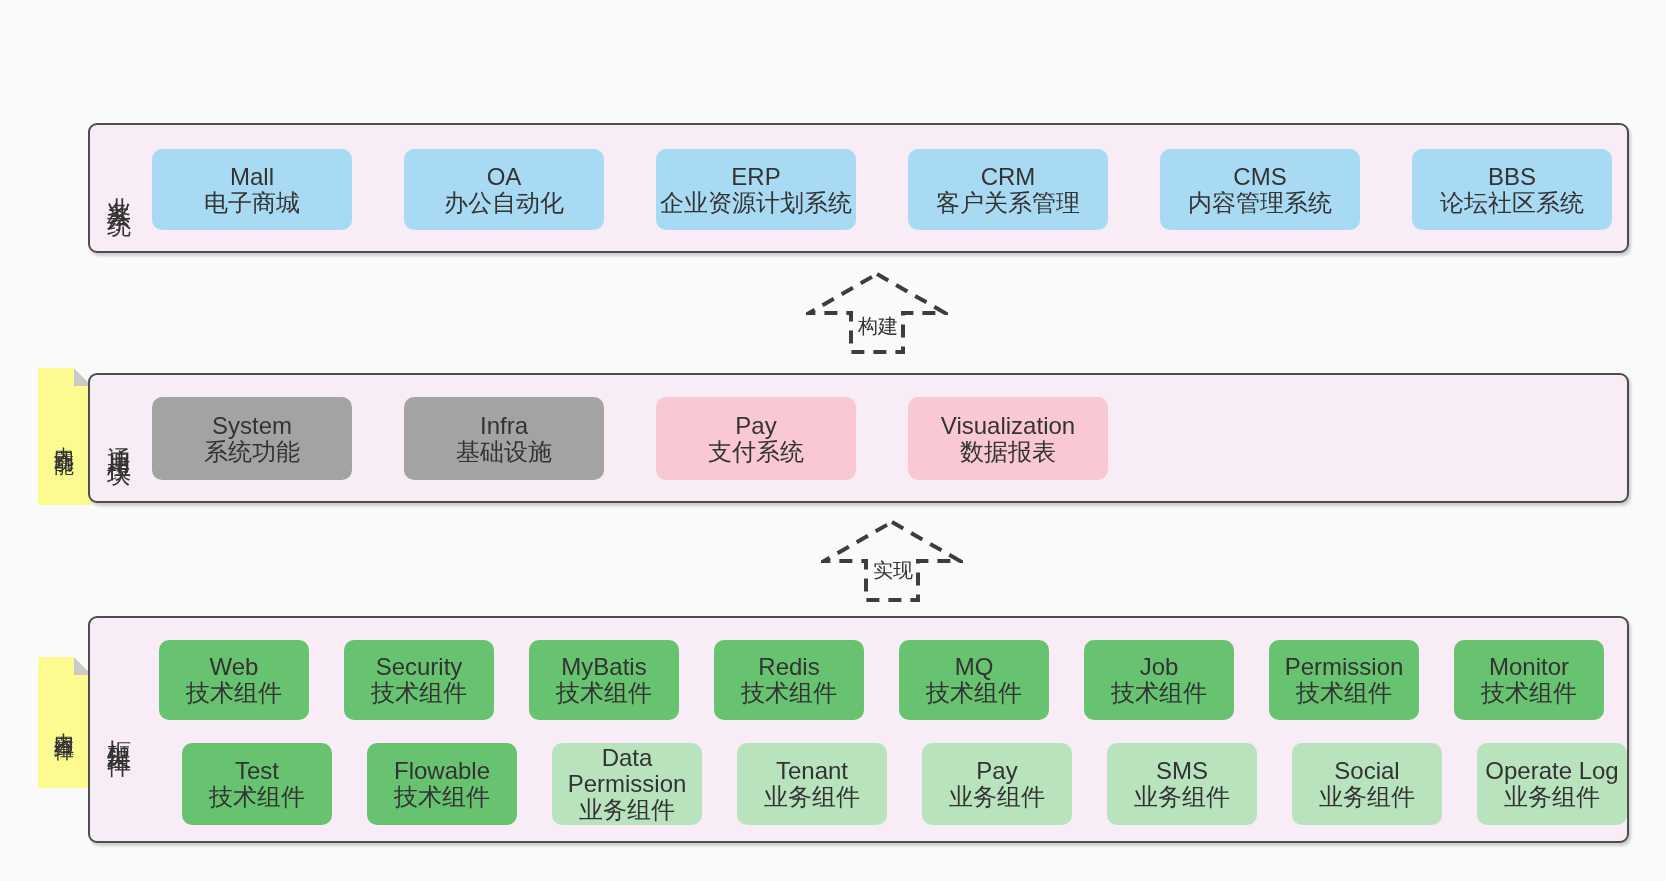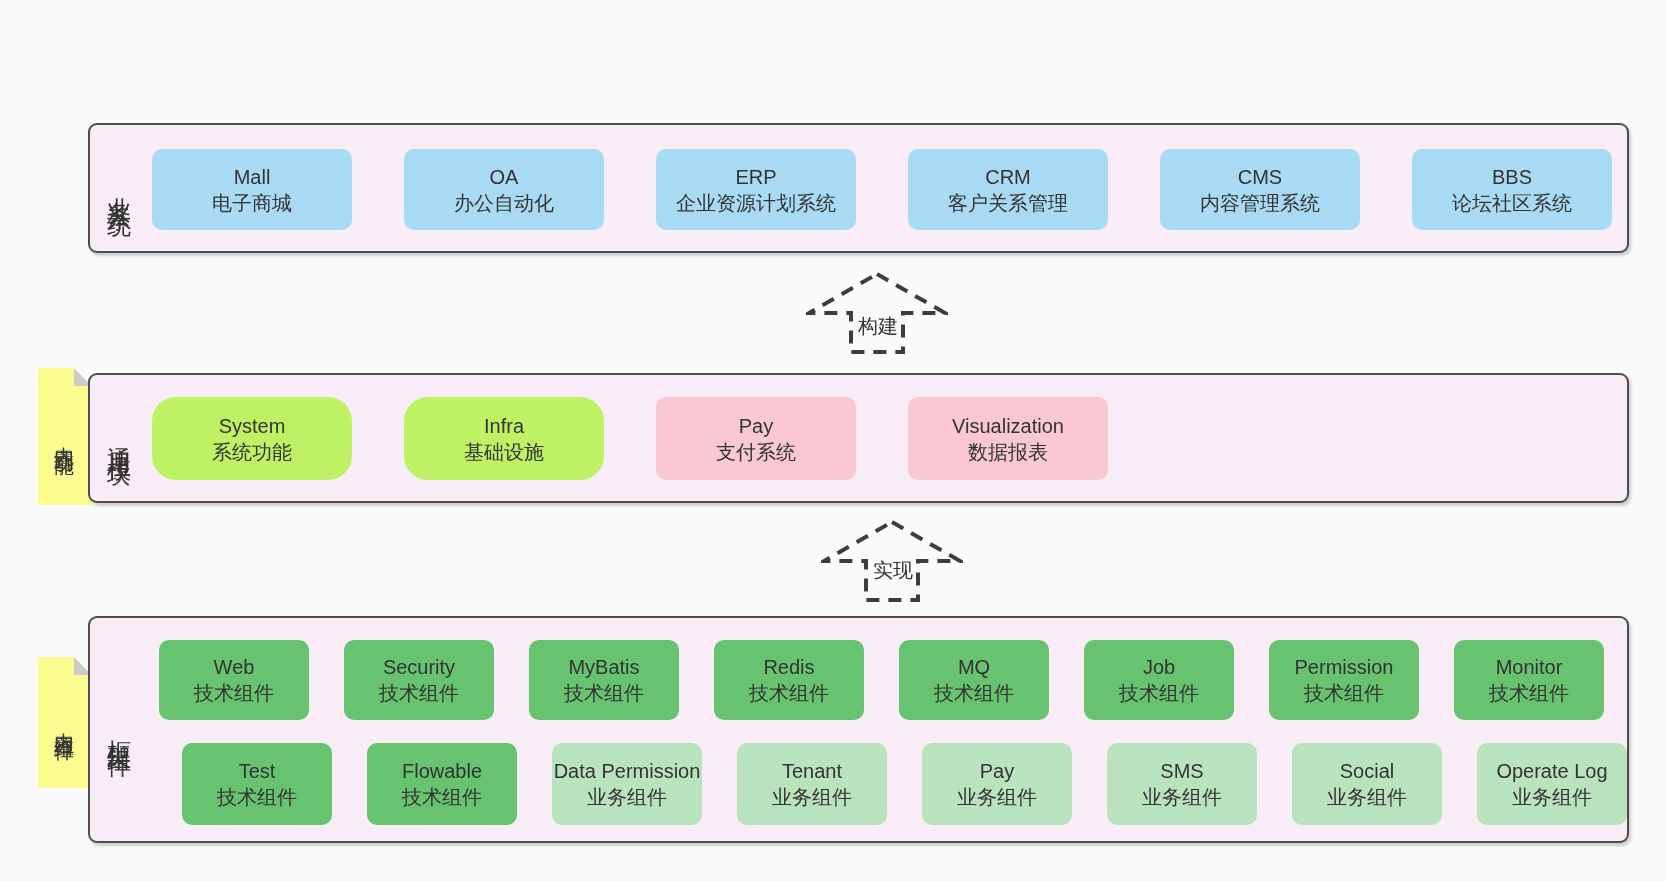--- a/index.html
+++ b/index.html
@@ -16,27 +16,27 @@
           writing-mode:vertical-rl;text-orientation:upright;font-size:24px;
           letter-spacing:5px;color:#333;white-space:nowrap;}
 
   .row{position:absolute;display:flex;}
   .row-business{left:62px;top:24px;gap:52px;}
   .row-modules{left:62px;top:22px;gap:52px;}
   .row-comp1{left:63px;top:22px;gap:35px;margin-left:6px;}
   .row-comp2{left:63px;top:125px;gap:35px;margin-left:29px;}
 
   .box{display:flex;flex-direction:column;align-items:center;justify-content:center;
-       text-align:center;border-radius:10px;color:#333;font-size:20px;line-height:26px;}
+       text-align:center;border-radius:10px;color:#333;font-size:24px;line-height:26px;}
   .box-wide{width:200px;height:81px;}
   .row-modules .box-wide{height:83px;}
   .box-narrow{width:150px;height:80px;}
   .row-comp2 .box-narrow{height:82px;}
   .blue{background:#a9daf3;}
-  .red{background:#bef264;border-radius:24px;}
+  .red{background:#a3a3a3;}
   .pink{background:#f9c8d2;}
   .green{background:#67c370;}
   .lightgreen{background:#b9e3bd;}
 
   .sticky{position:absolute;left:38px;width:54px;background:#fbfb90;z-index:0;
           display:flex;align-items:center;justify-content:center;
           clip-path:polygon(0 0,calc(100% - 18px) 0,100% 18px,100% 100%,0 100%);}
   .sticky-modules{top:368px;height:137px;}
   .sticky-components{top:657px;height:131px;}
   .sticky span{writing-mode:vertical-rl;text-orientation:upright;font-size:20px;

